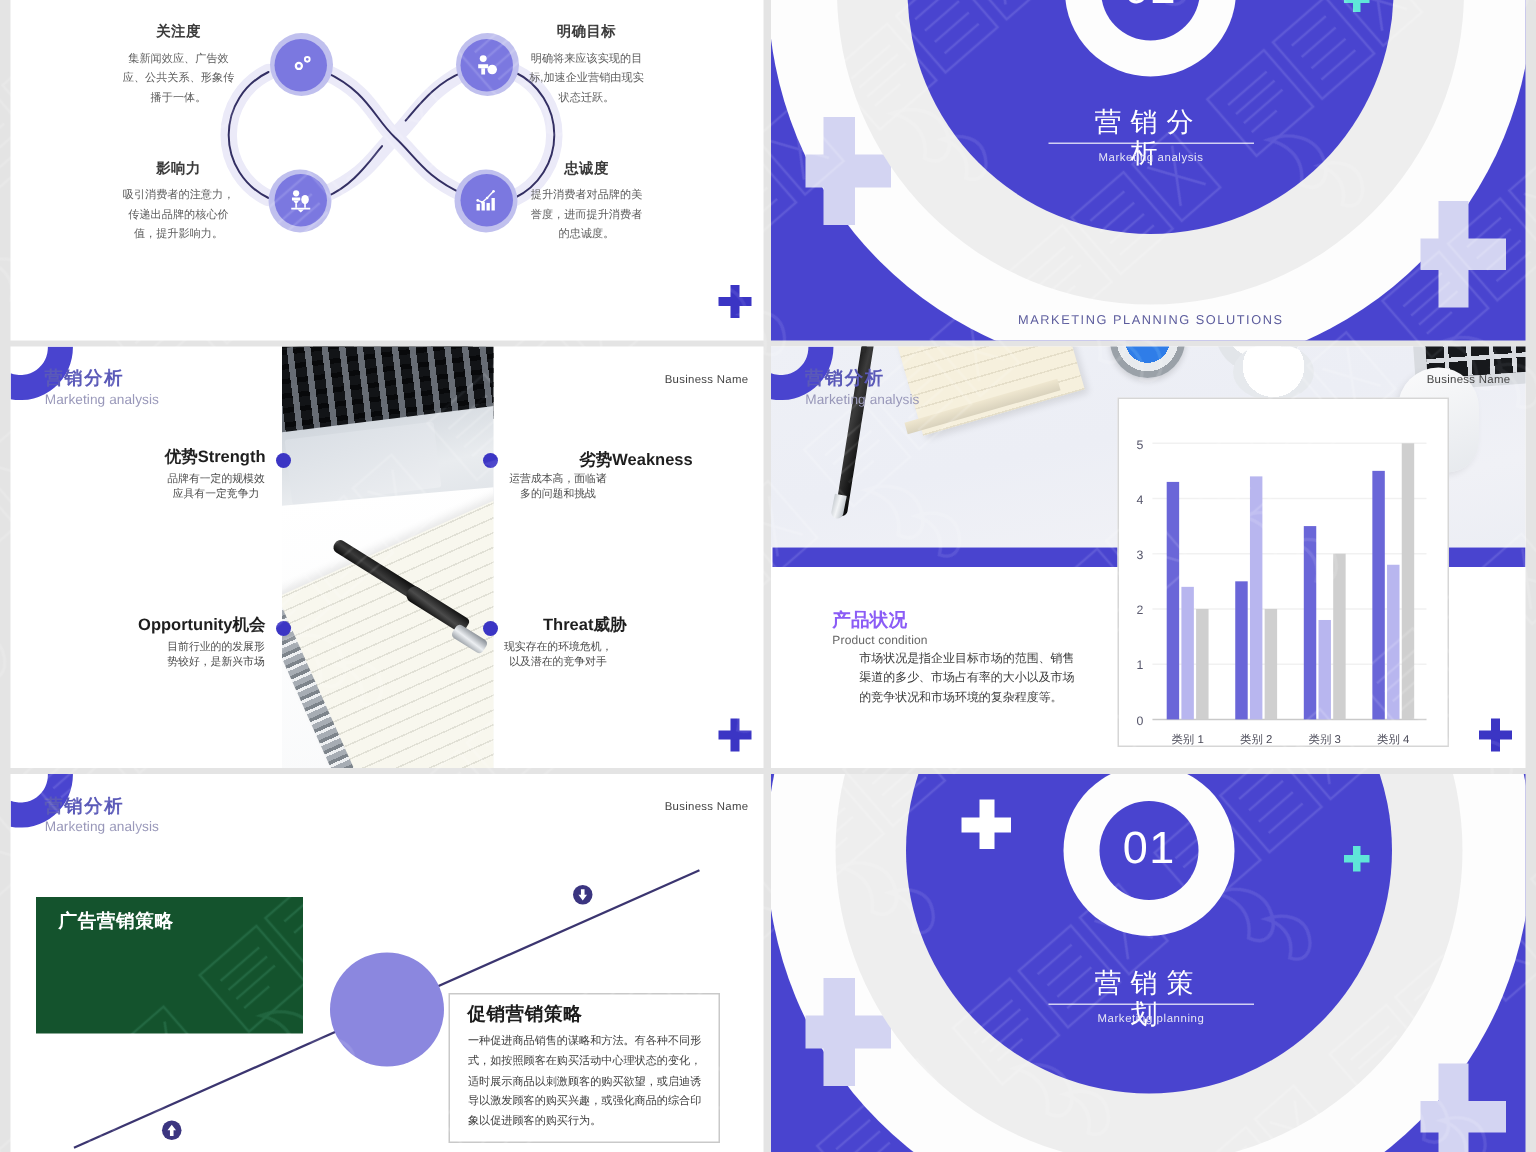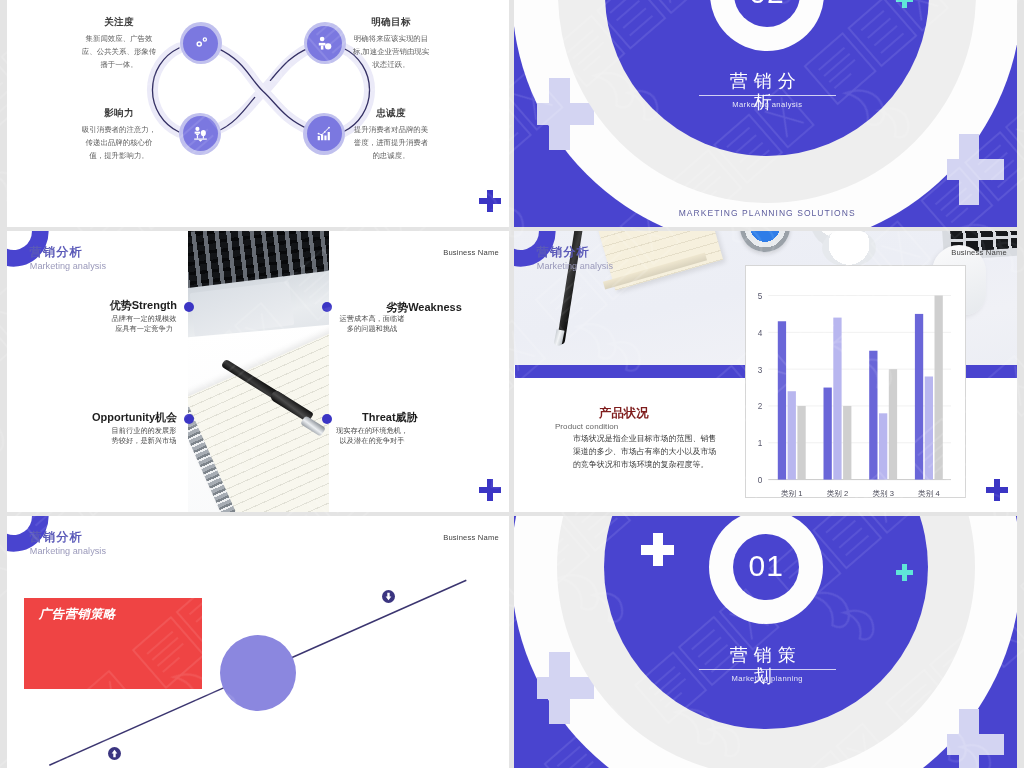--- a/index.html
+++ b/index.html
@@ -41,27 +41,27 @@
   .cyancross i{position:absolute;background:#5fe6d8;display:block;}
 
   
   .photo{position:absolute;overflow:hidden;}
   .dot{position:absolute;border-radius:50%;background:#3b35c4;}
   .sw-t{position:absolute;font-size:11px;font-weight:700;color:#1e1e1e;white-space:nowrap;line-height:12px;}
   .sw-d{position:absolute;font-size:7.23px;color:#4a4a4a;line-height:10.8px;letter-spacing:0px;white-space:nowrap;}
 
   
   .bluebar{position:absolute;background:#4944cf;}
-  .pc-t{position:absolute;font-size:12.4px;font-weight:700;color:#7f1d1d;letter-spacing:0.1px;line-height:13px;white-space:nowrap;margin-left:44px;}
+  .pc-t{position:absolute;font-size:12.4px;font-weight:700;color:#8b5cf6;letter-spacing:0.1px;line-height:13px;white-space:nowrap;}
   .pc-en{position:absolute;font-size:8.0px;color:#666;letter-spacing:0.1px;line-height:9px;white-space:nowrap;}
   .pc-d{position:absolute;font-size:7.98px;color:#3a3a3a;line-height:13.2px;letter-spacing:0px;}
   .chartbox{position:absolute;background:#fff;border:1px solid #d6d6d6;}
 
   
-  .card-fill{position:absolute;background:#ef4444;font-style:italic;}
+  .card-fill{position:absolute;background:#14532d;}
   .card-fill .ct{position:absolute;color:#fff;font-size:12.4px;font-weight:700;letter-spacing:0.4px;line-height:13px;white-space:nowrap;}
   .card-fill .cd{position:absolute;color:#fff;font-size:7.36px;line-height:12.95px;letter-spacing:0px;}
   .card-out{position:absolute;background:#fff;border:1px solid #c9c9c9;}
   .card-out .ct{position:absolute;color:#1d1d1d;font-size:12.4px;font-weight:700;letter-spacing:0.4px;line-height:13px;white-space:nowrap;}
   .card-out .cd{position:absolute;color:#3d3d3d;font-size:7.42px;line-height:13.2px;letter-spacing:0px;}
   .bigcirc{position:absolute;border-radius:50%;background:#8b87df;}
   .arrowc{position:absolute;border-radius:50%;background:#3b3580;display:flex;align-items:center;justify-content:center;}
 </style>
 </head>
 <body>
@@ -309,20 +309,24 @@
 
     <svg class="abs" style="left:0;top:0;" width="502" height="252" viewBox="0 0 502 252">
       <line x1="42.3" y1="249.2" x2="459.3" y2="64.2" stroke="#3b3570" stroke-width="1.5"></line>
     </svg>
 
     <div class="bigcirc" style="left:213px;top:119px;width:76px;height:76px;"></div>
 
     <div class="card-fill" style="left:17.4px;top:82px;width:178px;height:91px;">
       <div class="ct" style="left:14.6px;top:9.5px;">广告营销策略</div>
     </div>
+    <div class="card-out" style="left:292.1px;top:146.2px;width:179.4px;height:97.4px;">
+      <div class="ct" style="left:11.4px;top:6.5px;">促销营销策略</div>
+      <div class="cd" style="left:11.9px;top:24px;width:157px;">一种促进商品销售的谋略和方法。有各种不同形式，如按照顾客在购买活动中心理状态的变化，适时展示商品以刺激顾客的购买欲望，或启迪诱导以激发顾客的购买兴趣，或强化商品的综合印象以促进顾客的购买行为。</div>
+    </div>
 
     <div class="arrowc" style="left:374.5px;top:73.5px;width:13px;height:13px;">
       <svg width="9" height="9" viewBox="0 0 12 12" fill="#fff">
           <path d="M4.4 1h3.2v5h2.2L6 11 2.2 6h2.2z"></path>
         </svg>
     </div>
     <div class="arrowc" style="left:100.5px;top:230.5px;width:13px;height:13px;">
       <svg width="9" height="9" viewBox="0 0 12 12" fill="#fff">
           <path d="M4.4 11h3.2V6h2.2L6 1 2.2 6h2.2z"></path>
         </svg>

